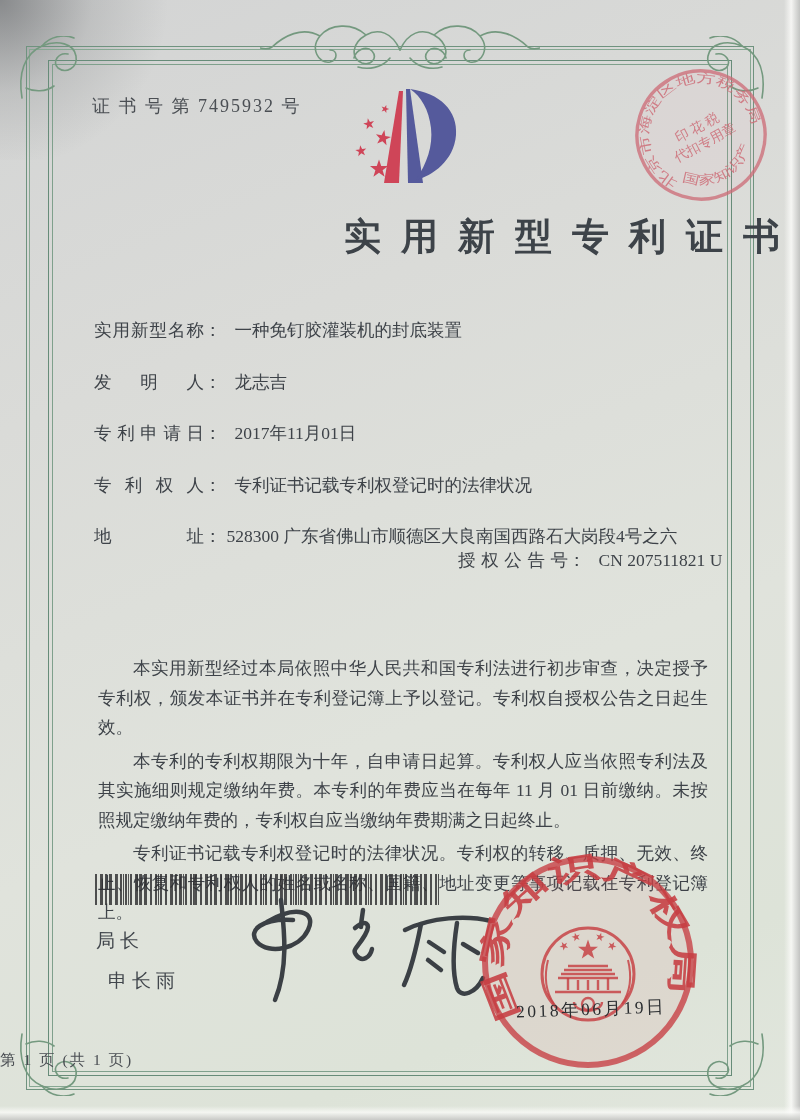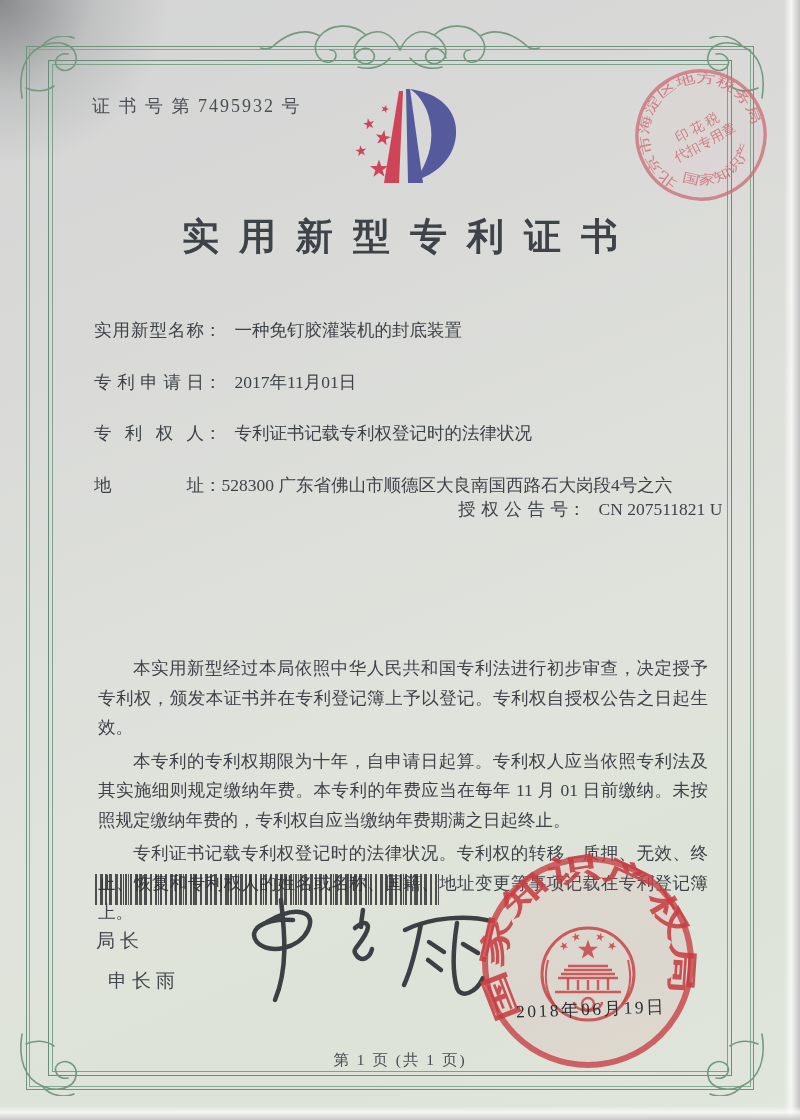--- a/index.html
+++ b/index.html
@@ -22,29 +22,29 @@
   .border-inner:after{content:"";position:absolute;inset:3px;border:1px solid #7fa08c;}
   .flourish-top{position:absolute;left:260px;top:20px;width:280px;height:54px;}
   .corner-orn{position:absolute;width:64px;height:64px;}
   .corner-tl{left:16px;top:36px;}
   .corner-tr{right:32px;top:36px;transform:scaleX(-1);}
   .corner-bl{left:16px;bottom:24px;transform:scaleY(-1);}
   .corner-br{right:32px;bottom:24px;transform:scale(-1,-1);}
 
   .cert-no{position:absolute;left:92px;top:94px;font-size:18px;color:#4b4f54;letter-spacing:2px;}
   .logo{position:absolute;left:328px;top:82px;width:150px;height:122px;}
-  .title{position:absolute;left:0;top:212px;width:800px;text-align:center;
+  .title{position:absolute;left:0;top:212px;width:800px;text-align:right;
     font-size:37px;font-weight:600;color:#3d4349;letter-spacing:20px;text-indent:20px;}
 
   .fields{position:absolute;left:94px;top:318px;width:630px;font-size:17.5px;color:#3e4349;}
   .frow{margin-bottom:26.5px;line-height:25px;}
   .flabel{display:inline-block;width:110px;text-align:justify;text-align-last:justify;vertical-align:top;}
   .fcolon{vertical-align:top;}
   .fvalue{margin-left:13px;vertical-align:top;}
-  .fvalue-addr{display:inline-block;width:468px;vertical-align:top;}
+  .fvalue-addr{display:inline-block;width:468px;margin-left:5px;vertical-align:top;}
   .row-addr{margin-bottom:-1px;}
   .grant-row{position:relative;}
   .grant-right{position:absolute;left:364px;top:0;white-space:nowrap;}
 
   .paras{position:absolute;left:94px;top:650px;width:618px;font-size:17.5px;line-height:29.5px;
     color:#3e4349;text-align:justify;}
   .paras p{margin:4px;text-indent:2em;}
 
   .barcode{position:absolute;left:95px;top:874px;width:344px;height:31px;opacity:.82;
     background:
@@ -54,21 +54,21 @@
 
   .signer-title{position:absolute;left:96px;top:928px;font-size:19px;color:#41464c;letter-spacing:5px;}
   .signer-name{position:absolute;left:96px;top:968px;font-size:19px;color:#41464c;letter-spacing:5px;margin-left:12px;}
   .signature{position:absolute;left:205px;top:892px;width:300px;height:112px;}
 
   .seal{position:absolute;left:478px;top:852px;width:220px;height:220px;}
   .seal-date{position:absolute;left:516px;top:997px;font-size:17.5px;color:#2b2e31;letter-spacing:2.5px;transform:rotate(-2deg);}
 
   .stamp{position:absolute;left:632px;top:66px;width:138px;height:138px;transform:rotate(-28deg);opacity:.88;}
 
-  .footer{position:absolute;left:0;top:1050px;width:800px;text-align:center;font-size:15.5px;color:#4a4e53;letter-spacing:2px;}
+  .footer{position:absolute;left:0;top:1050px;width:800px;text-align:left;font-size:15.5px;color:#4a4e53;letter-spacing:2px;}
 </style>
 </head>
 <body>
 
 <div class="page-edge-right"></div>
 <div class="page-edge-bottom"></div>
 <div class="photo-corner"></div>
 
 <div class="border-outer"></div>
 <div class="border-inner"></div>
@@ -122,20 +122,23 @@
   <use href="#star" transform="translate(55,55) scale(0.8) rotate(10)" fill="#cf4558"></use>
   <use href="#star" transform="translate(33,68) scale(0.58) rotate(-8)" fill="#cf4558"></use>
   <use href="#star" transform="translate(51,86) scale(0.95) rotate(0)" fill="#cf4558"></use>
 </svg>
 
 <div class="title">实用新型专利证书</div>
 
 <div class="fields">
   <div class="frow">
     <span class="flabel">实用新型名称</span><span class="fcolon">：</span><span class="fvalue">一种免钉胶灌装机的封底装置</span>
+  </div>
+  <div class="frow">
+    <span class="flabel">发明人</span><span class="fcolon">：</span><span class="fvalue">龙志吉</span>
   </div>
   <div class="frow">
     <span class="flabel">专利申请日</span><span class="fcolon">：</span><span class="fvalue">2017年11月01日</span>
   </div>
   <div class="frow">
     <span class="flabel">专利权人</span><span class="fcolon">：</span><span class="fvalue">专利证书记载专利权登记时的法律状况</span>
   </div>
   <div class="frow row-addr">
     <span class="flabel">地址</span><span class="fcolon">：</span><span class="fvalue-addr">528300 广东省佛山市顺德区大良南国西路石大岗段4号之六</span>
   </div>

